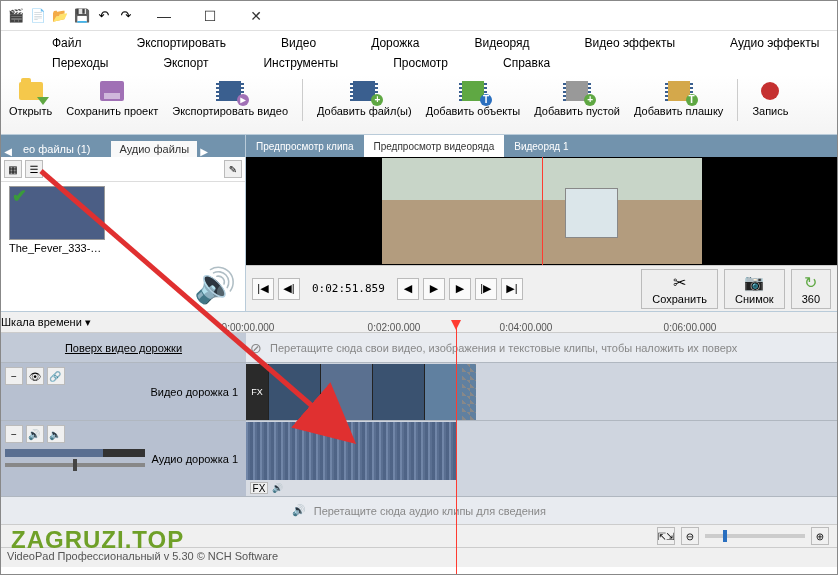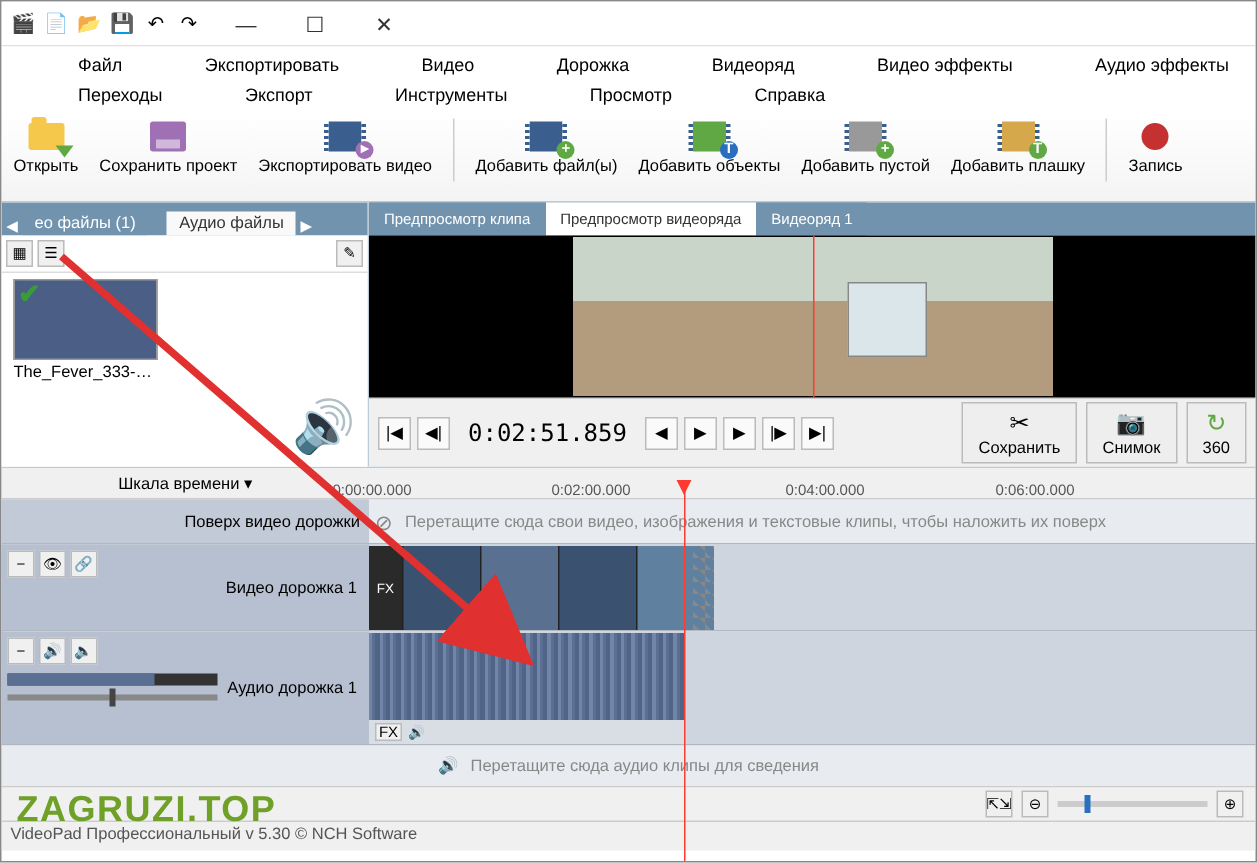--- a/index.html
+++ b/index.html
@@ -42,36 +42,36 @@
 .right { flex:1; display:flex; flex-direction:column; }
 .ptabs { display:flex; background:#7293ad; height:22px; align-items:flex-start; font-size:10px; }
 .ptab { padding:3px 10px; background:#7293ad; color:#fff; height:22px; display:flex; align-items:center; }
 .ptab.active { background:#fff; color:#333; }
 .preview { flex:1; background:#000; position:relative; display:flex; align-items:center; justify-content:center; }
 .frame { width:320px; height:106px; background:linear-gradient(180deg,#c8d5c8 0%,#c8d5c8 40%,#b39c7e 40%,#b39c7e 100%); position:relative; }
 .frame::after { content:""; position:absolute; right:26%; top:28%; width:16%; height:46%; background:#dbe6ea; border:1px solid #888; }
 .prev-red { position:absolute; left:50%; top:0; width:1px; height:100%; background:#ff3b30; }
 .controls { height:46px; background:#f0f0f0; display:flex; align-items:center; padding:0 6px; gap:4px; font-size:11px; border-top:1px solid #ccc; }
 .pc-btn { width:22px; height:22px; border:1px solid #bbb; background:#fafafa; display:flex; align-items:center; justify-content:center; font-size:11px; }
-.timecode { padding:0 8px; font-family:monospace; font-size:16px; }
+.timecode { padding:0 8px; font-family:monospace; font-size:11px; }
 .meter { width:160px; height:12px; background:#000; position:relative; margin-left:4px; }
 .meter-bar { position:absolute; right:0; top:0; height:100%; width:10px; background:#4caf50; }
 .meter-lbls { display:flex; justify-content:space-between; font-size:8px; color:#666; width:160px; }
 .big-group { display:flex; gap:6px; margin-left:auto; }
 .bigbtn { display:flex; flex-direction:column; align-items:center; padding:3px 10px; border:1px solid #bbb; background:#eee; font-size:11px; gap:1px; }
 .bigbtn .ic { font-size:16px; }
 .tline-head { display:flex; align-items:center; background:#f0f0f0; border-top:1px solid #b9cbd9; border-bottom:1px solid #ccc; height:22px; font-size:11px; }
-.tline-head .lbl { width:245px; text-align:center; }
+.tline-head .lbl { width:245px; }
 .ruler { flex:1; position:relative; font-family:monospace; font-size:10px; color:#555; }
 .tick { position:absolute; transform:translateX(-50%); }
 .playhead { position:absolute; top:0; width:1px; height:280px; background:#ff3b30; z-index:10; }
 .playhead::before { content:""; position:absolute; top:-2px; left:-5px; width:0; height:0; border-left:5px solid transparent; border-right:5px solid transparent; border-top:10px solid #ff3b30; }
 .track-row { display:flex; height:30px; background:#d5dbe3; border-bottom:1px solid #b0b7c0; font-size:11px; align-items:center; }
 .track-header { width:245px; padding:0 6px; display:flex; align-items:center; gap:6px; height:100%; background:#c2cad7; justify-content:flex-start; }
-.track-header.r { justify-content:flex-end; }
+.track-header.r { justify-content:center;text-decoration:underline; }
 .track-body { flex:1; position:relative; height:100%; background:#e8ebf0; color:#888; display:flex; align-items:center; padding-left:24px; }
 .overlay-hint::before { content:"⊘"; position:absolute; left:4px; font-size:14px; }
 .vtrack,.atrack { display:flex; border-bottom:1px solid #b0b7c0; }
 .vtrack { height:58px; }
 .atrack { height:76px; }
 .vh { width:245px; background:#b7c0d0; display:flex; align-items:center; justify-content:flex-end; padding-right:8px; font-size:11px; position:relative; }
 .vh .ctrls { position:absolute; left:4px; top:4px; display:flex; gap:3px; }
 .vb { flex:1; background:#cfd5df; position:relative; }
 .clip-v { position:absolute; left:0; top:1px; height:56px; width:230px; }
 .clip-v .fx { position:absolute; left:0; top:0; width:22px; height:100%; background:#2a2a2a; color:#fff; font-size:9px; display:flex; align-items:center; justify-content:center; }
@@ -240,21 +240,21 @@
       </div>
     </div>
   </div>
 </div>
 
 <div class="tline-head">
   <div class="lbl"><span>Шкала времени</span> ▾</div>
   <div class="ruler">
     <span class="tick" style="left:2px">0:00:00.000</span>
     <span class="tick" style="left:148px">0:02:00.000</span>
-    <span class="tick" style="left:304px">0:04:00.000</span>
+    <span class="tick" style="left:280px">0:04:00.000</span>
     <span class="tick" style="left:444px">0:06:00.000</span>
     <div class="playhead" style="left:210px"></div>
   </div>
 </div>
 
 <div class="track-row">
   <div class="track-header r">
       <span>Поверх видео дорожки</span>
     </div>
   <div class="track-body overlay-hint">Перетащите сюда свои видео, изображения и текстовые клипы, чтобы наложить их поверх</div>

